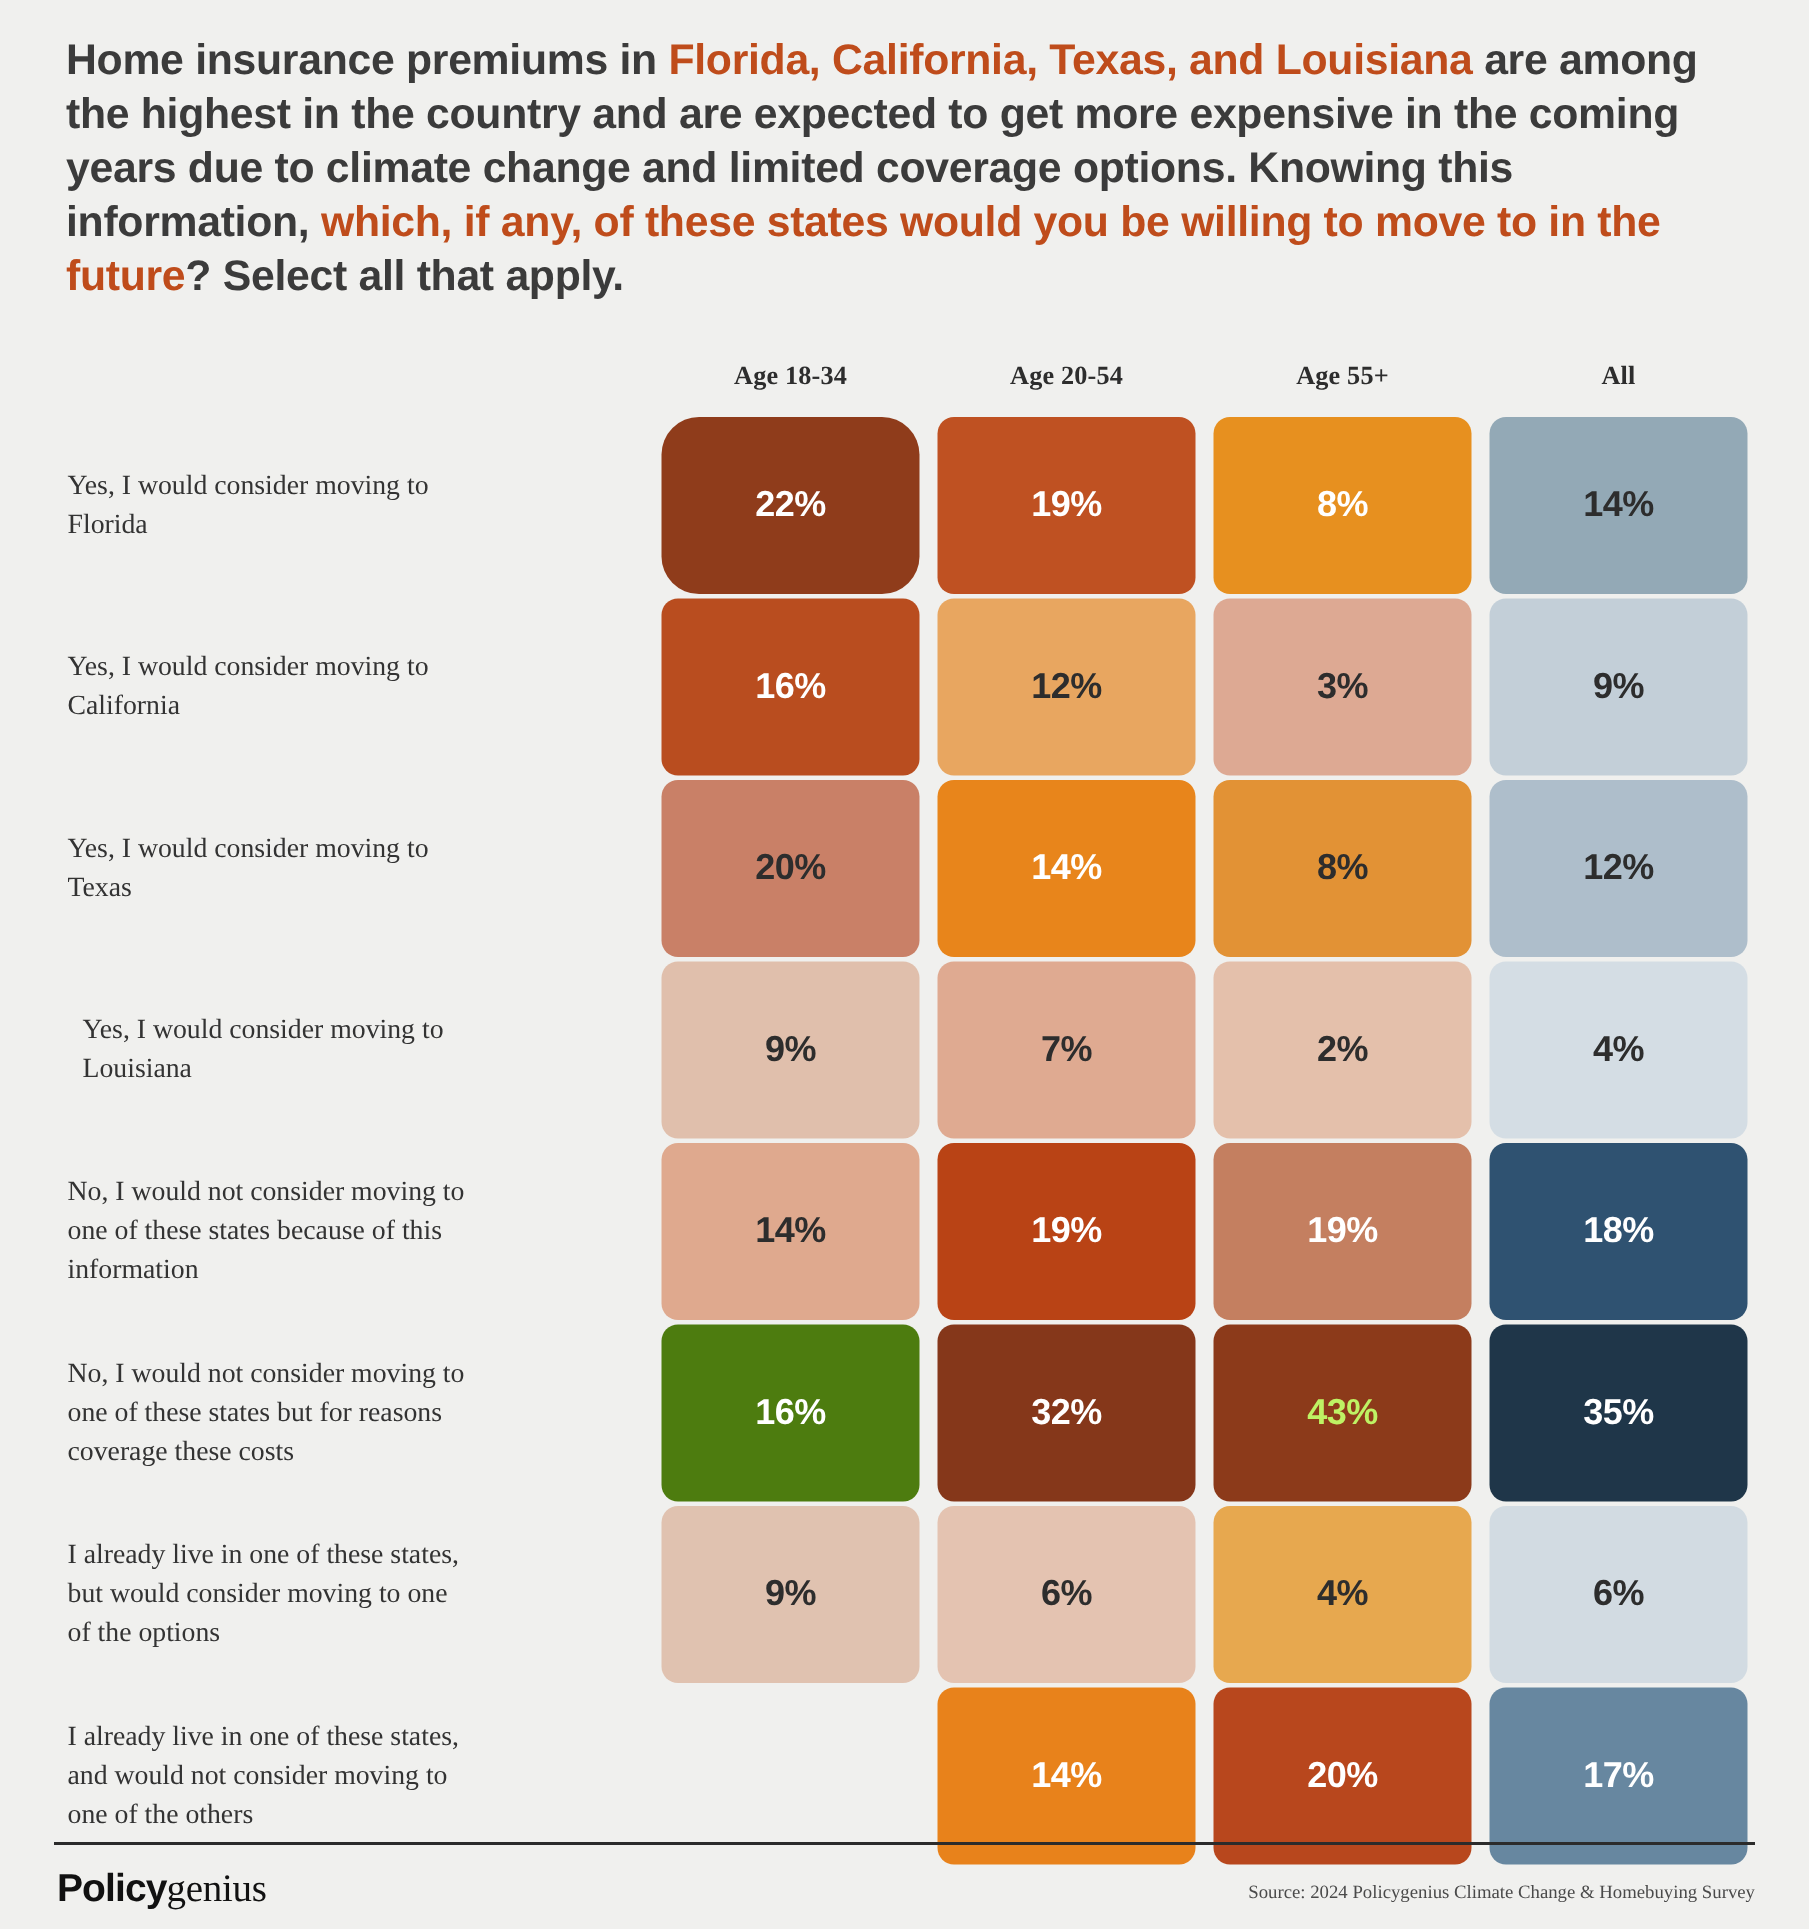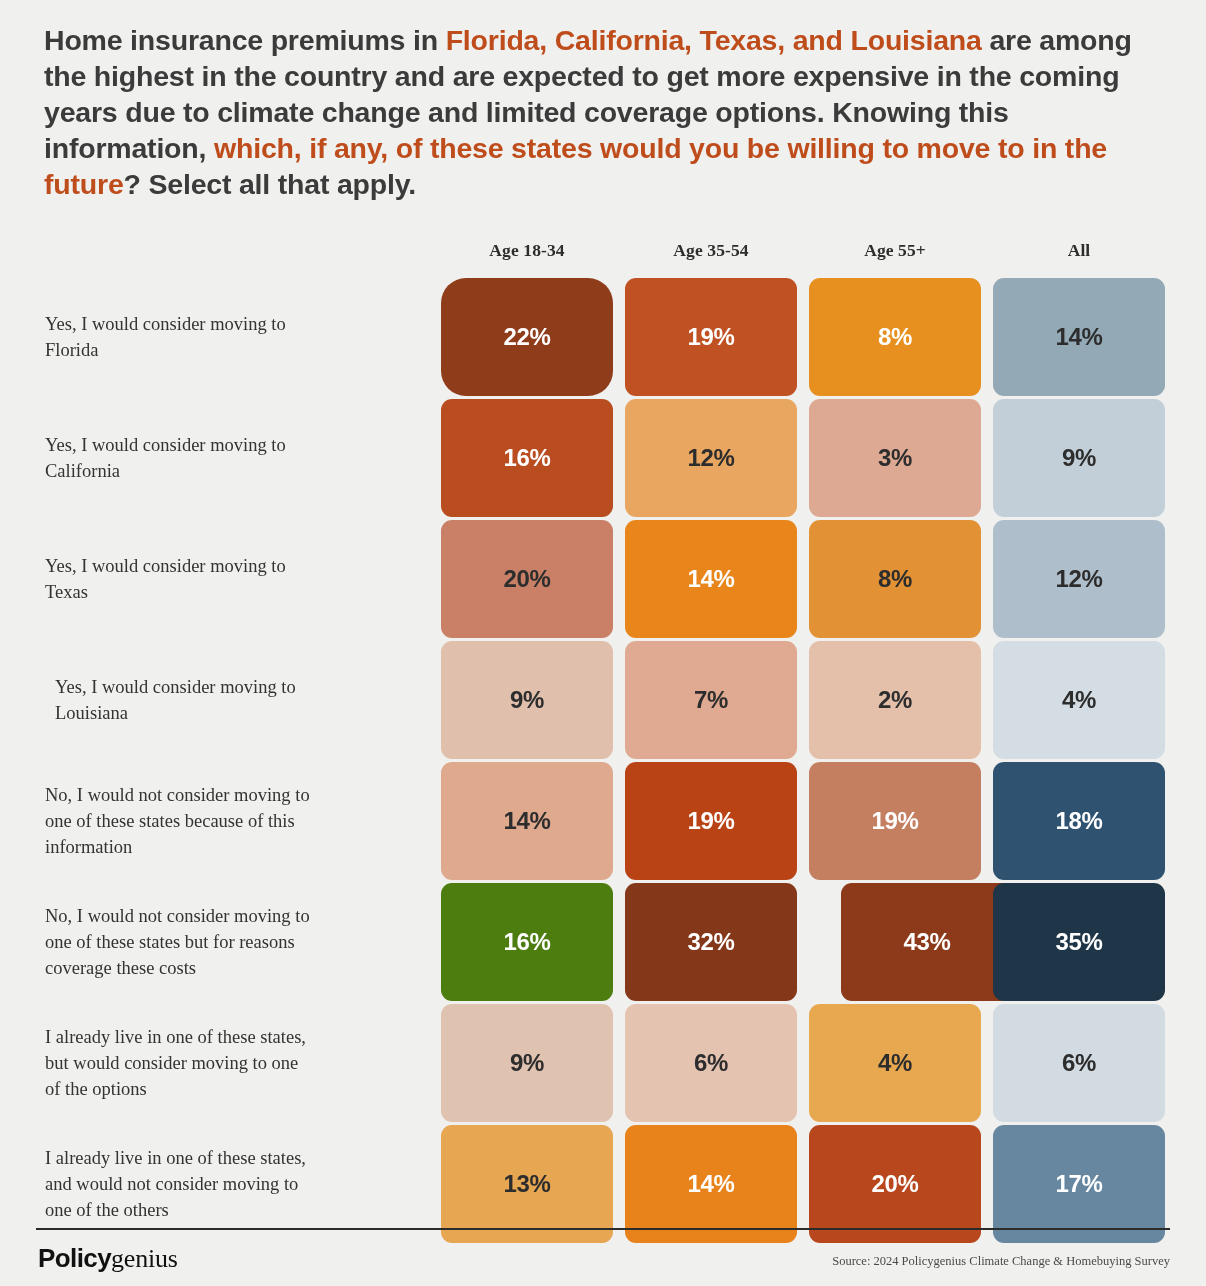--- a/index.html
+++ b/index.html
@@ -134,21 +134,21 @@
 </head>
 <body>
 
 <div id="page">
 
   <div class="title" id="title-host"><span>Home insurance premiums in </span><span class="hl">Florida, California, Texas, and Louisiana</span><span> are among the highest in the country and are expected to get more expensive in the coming years due to climate change and limited coverage options. Knowing this information, </span><span class="hl">which, if any, of these states would you be willing to move to in the future</span><span>? Select all that apply.</span></div>
 
   <div class="matrix">
     <div class="col-headers" id="col-headers-host">
         <div class="col-head" style="left: 405px;">Age 18-34</div>
-        <div class="col-head" style="left: 589px;">Age 35-54</div>
+        <div class="col-head" style="left: 589px;">Age 20-54</div>
         <div class="col-head" style="left: 773px;">Age 55+</div>
         <div class="col-head" style="left: 957px;">All</div>
       </div>
     <div class="rows" id="rows-host">
         <div class="row">
           <div class="row-label">
             <div>
               <span>Yes, I would consider moving to</span>
               <span>Florida</span>
             </div>
@@ -210,21 +210,21 @@
         <div class="row">
           <div class="row-label">
             <div>
               <span>No, I would not consider moving to</span>
               <span>one of these states but for reasons</span>
               <span>coverage these costs</span>
             </div>
           </div>
           <div class="cell" style="left: 405px; background: #4d7c0f; color: rgb(255, 255, 255);">16%</div>
           <div class="cell" style="left: 589px; background: rgb(133, 55, 26); color: rgb(255, 255, 255);">32%</div>
-          <div class="cell" style="left: 805px; background: rgb(140, 58, 26); color: #ffffff;">43%</div>
+          <div class="cell" style="left: 773px; background: rgb(140, 58, 26); color: #bef264;">43%</div>
           <div class="cell" style="left: 957px; background: rgb(31, 54, 73); color: rgb(255, 255, 255);">35%</div>
         </div>
         <div class="row">
           <div class="row-label">
             <div>
               <span>I already live in one of these states,</span>
               <span>but would consider moving to one</span>
               <span>of the options</span>
             </div>
           </div>
@@ -234,21 +234,20 @@
           <div class="cell" style="left: 957px; background: rgb(210, 219, 226); color: rgb(45, 45, 45);">6%</div>
         </div>
         <div class="row">
           <div class="row-label">
             <div>
               <span>I already live in one of these states,</span>
               <span>and would not consider moving to</span>
               <span>one of the others</span>
             </div>
           </div>
-          <div class="cell" style="left: 405px; background: rgb(230, 166, 82); color: rgb(45, 45, 45);">13%</div>
           <div class="cell" style="left: 589px; background: rgb(232, 130, 27); color: rgb(255, 255, 255);">14%</div>
           <div class="cell" style="left: 773px; background: rgb(184, 71, 29); color: rgb(255, 255, 255);">20%</div>
           <div class="cell" style="left: 957px; background: rgb(103, 135, 160); color: rgb(255, 255, 255); text-align: center;">17%</div>
         </div>
       </div>
   </div>
 
   <div class="rule"></div>
 
   <div class="logo">

